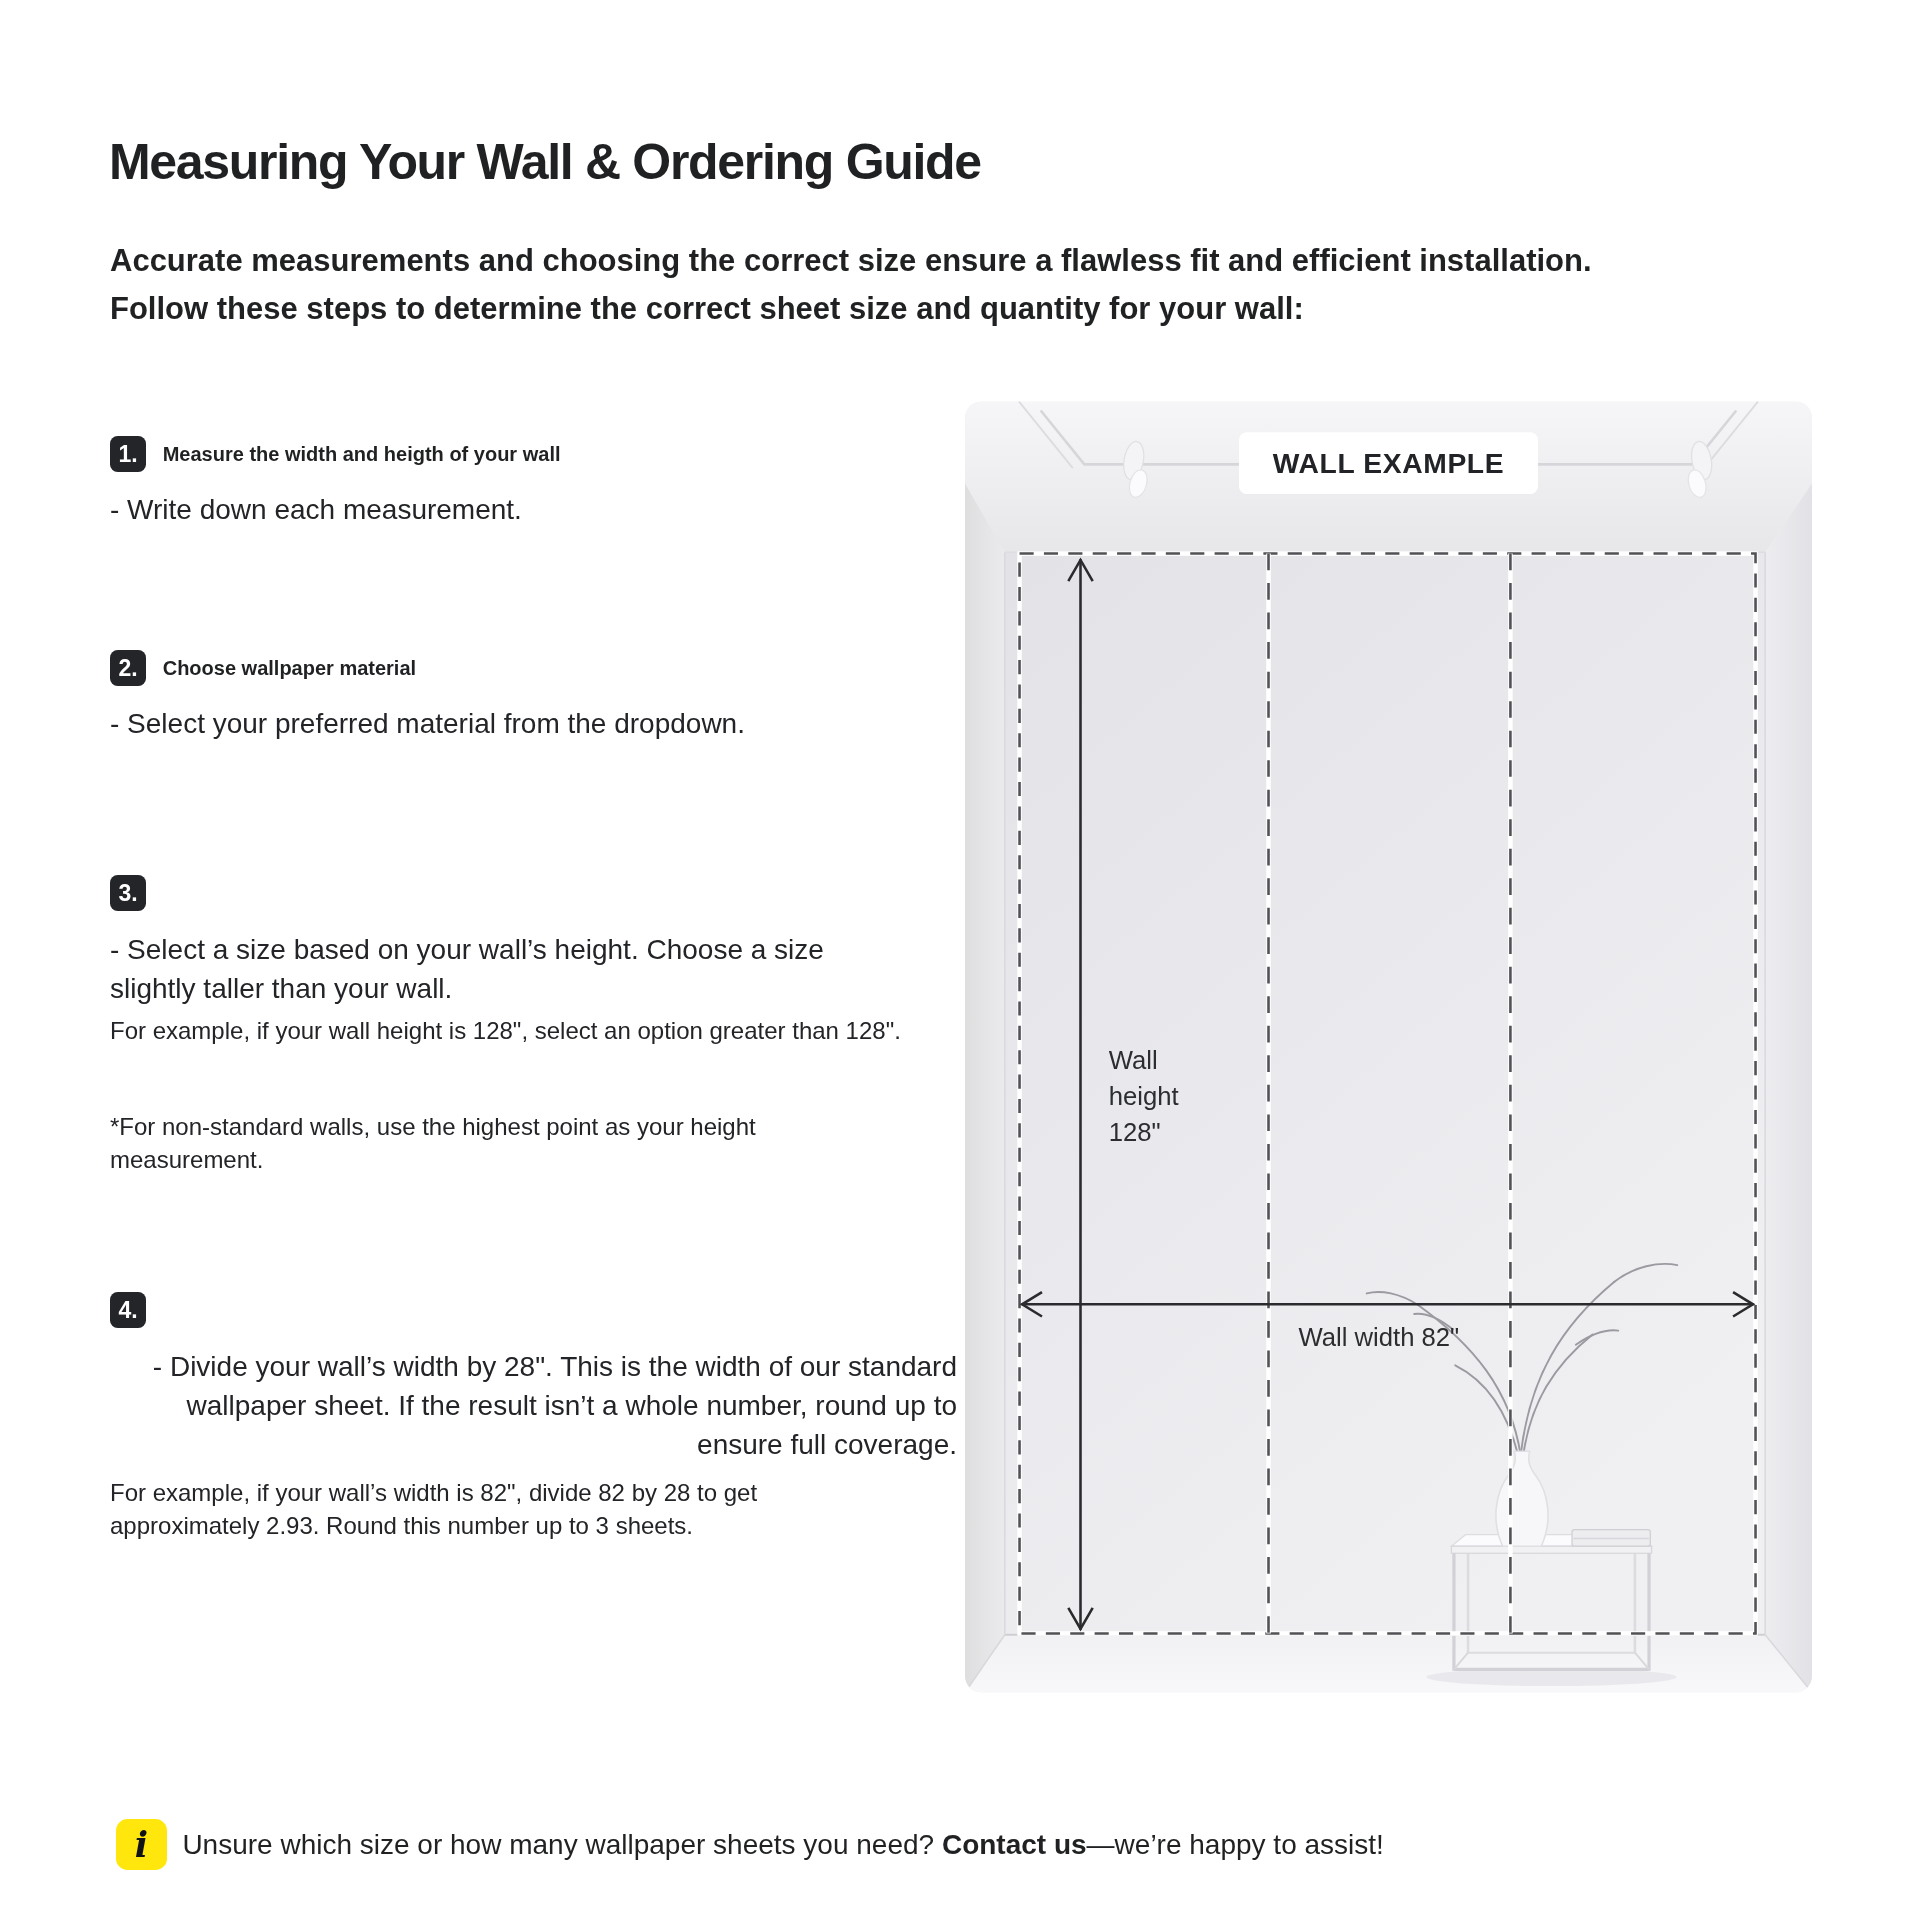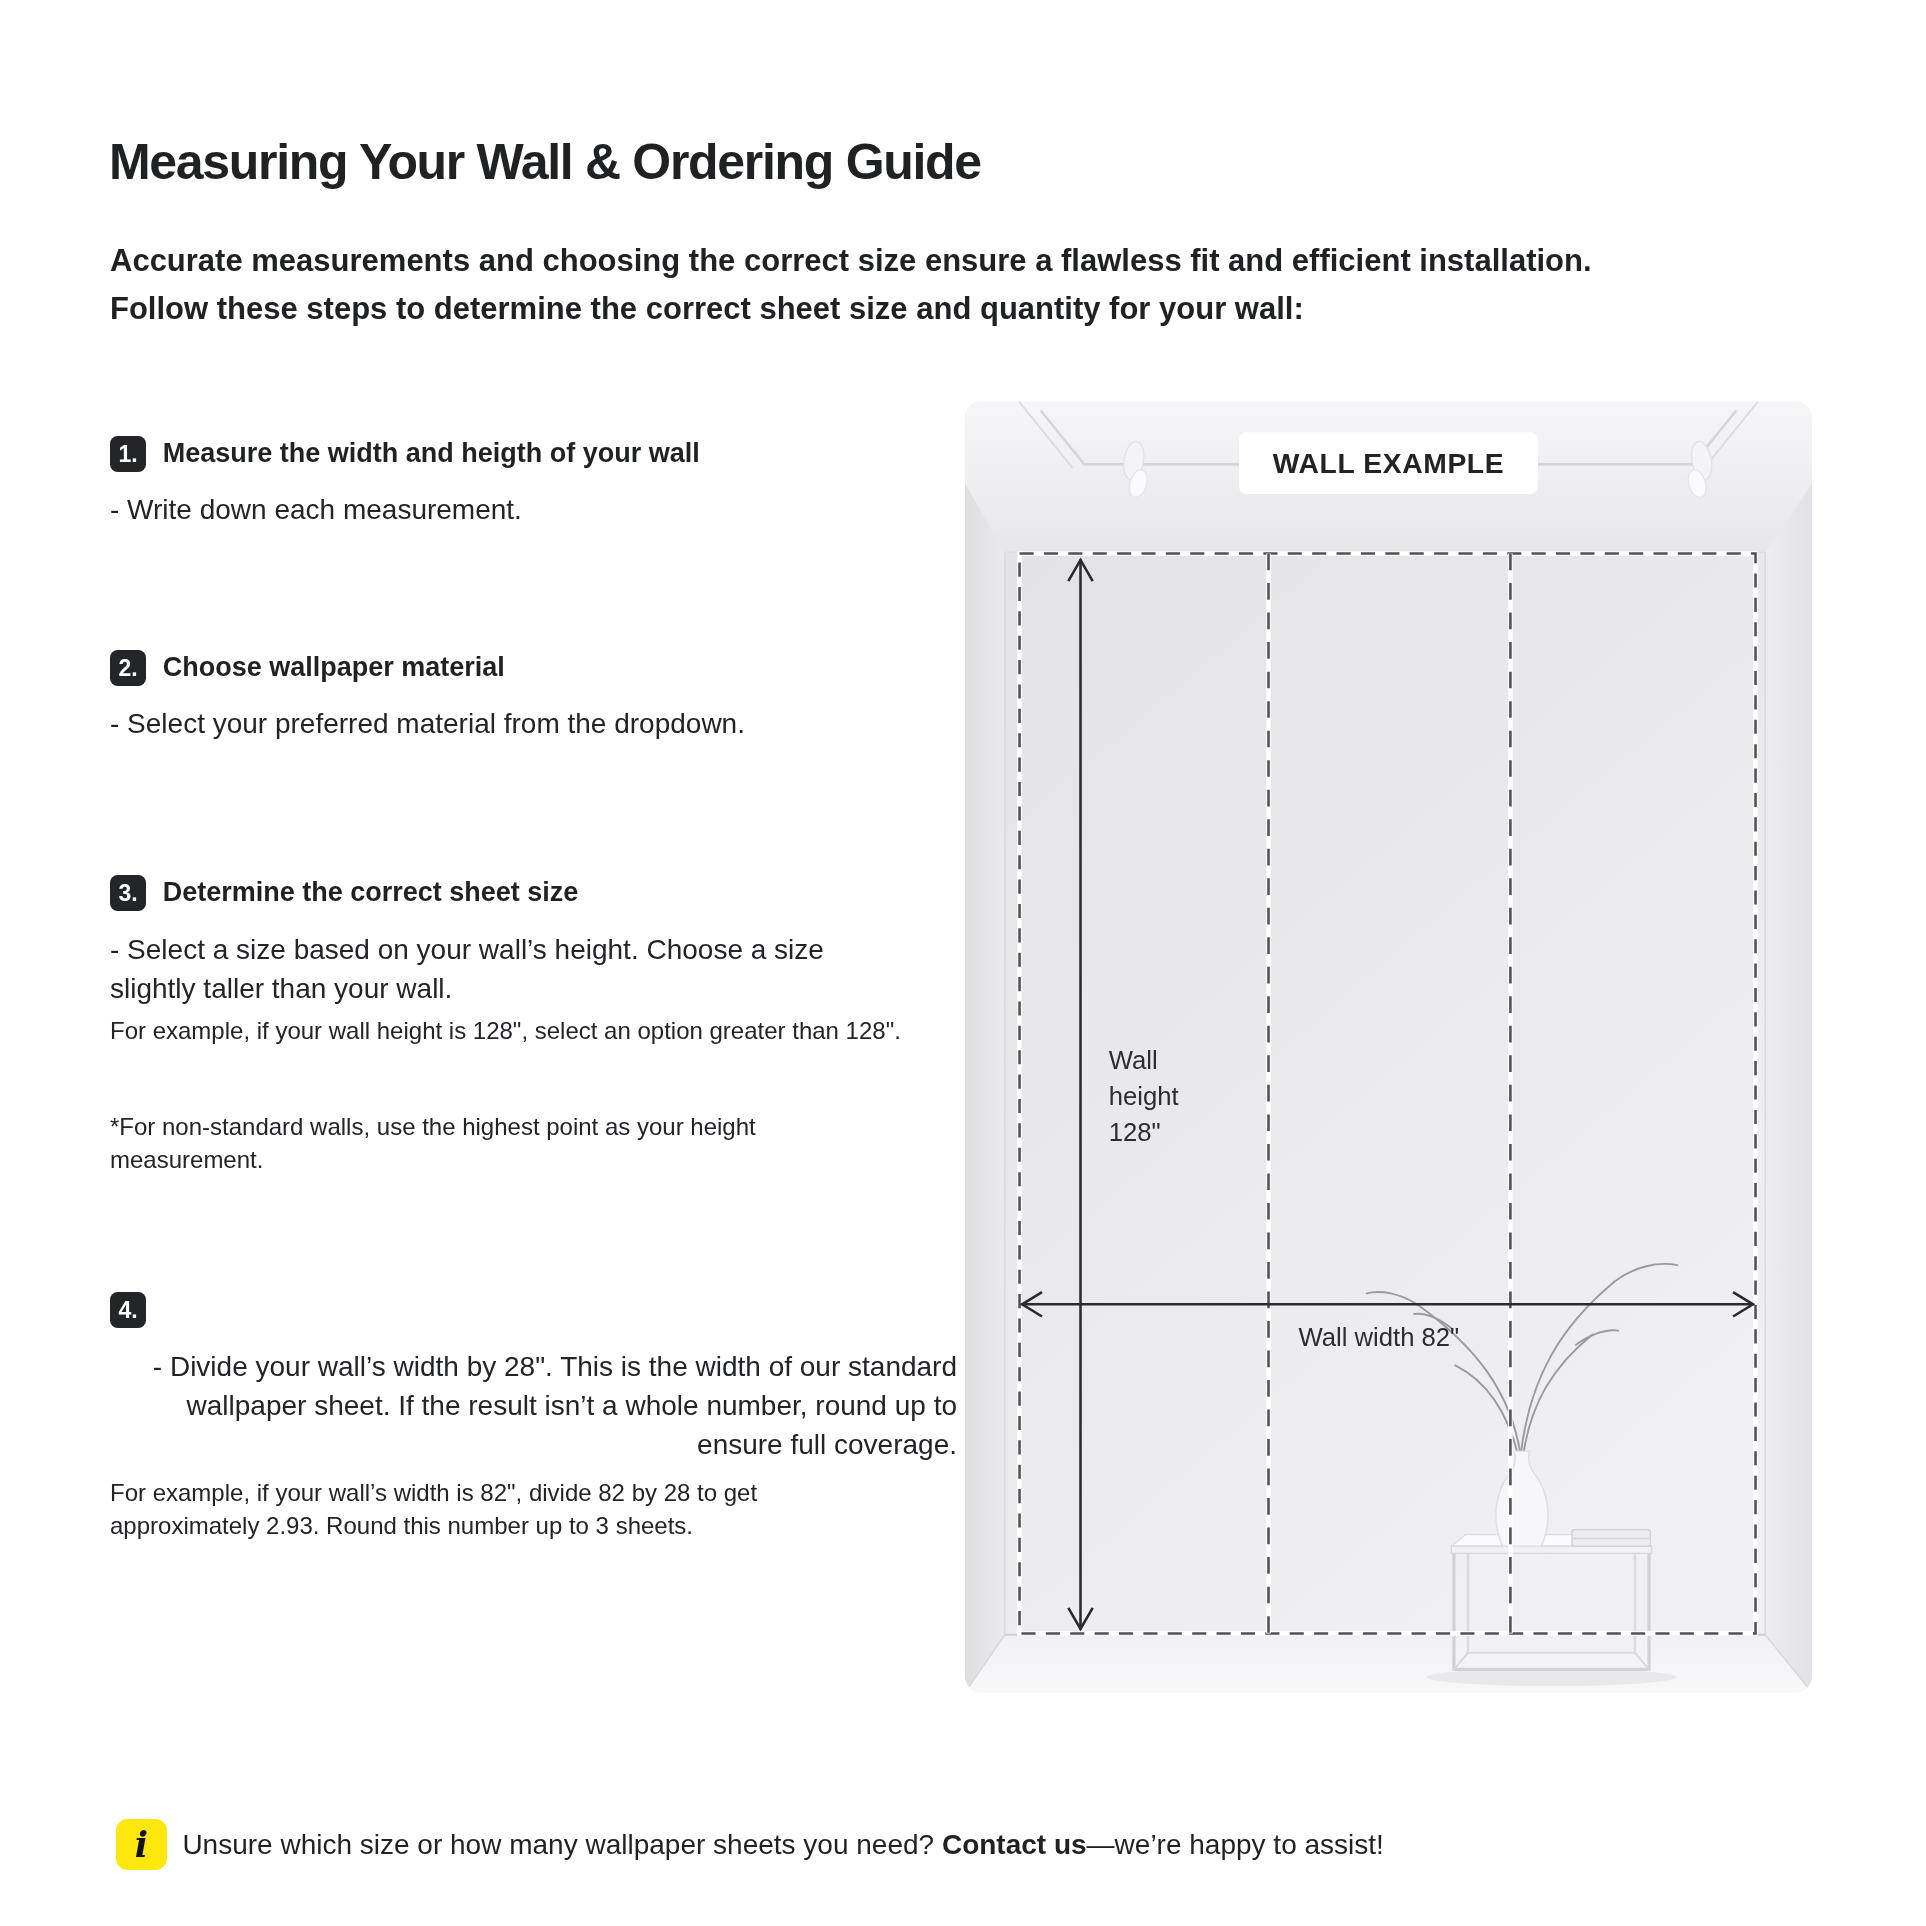--- a/index.html
+++ b/index.html
@@ -11,21 +11,21 @@
     position:absolute;left:109px;top:95px;margin:0;
     font-size:50px;font-weight:700;letter-spacing:-1.3px;color:#1f2123;
   }
   .intro{position:absolute;left:110px;top:199px;font-size:31px;font-weight:700;line-height:48px;color:#1f2123;}
   .step{position:absolute;left:110px;width:873px;}
   .step-head{display:flex;align-items:center;gap:16.7px;}
   .step-badge{
     flex:0 0 auto;width:36px;height:36px;border-radius:7.7px;background:#232528;color:#ffffff;
     font-size:23px;font-weight:700;display:flex;align-items:center;justify-content:center;line-height:1;
   }
-  .step-title{font-size:27px;font-weight:700;color:#1f2123;line-height:1.1;}
+  .step-title{font-size:20px;font-weight:700;color:#1f2123;line-height:1.1;}
   .step-body{position:absolute;left:0;margin:0;font-size:28px;font-weight:400;line-height:39px;color:#222427;}
   .step-small{position:absolute;left:0;margin:0;font-size:24px;font-weight:400;line-height:33px;color:#222427;}
   .s1{top:398px;}.s2{top:612px;}.s3{top:837px;}.s4{top:1254px;}
   .s1 .step-body,.s2 .step-body{top:54px;width:835px;}
   .s3 .step-body{top:55px;width:770px;}
   .s3 .example{top:139px;width:803px;}
   .s3 .note{top:235px;width:770px;}
   .s4 .step-body{top:55px;width:847px;text-align:right;}
   .s4 .example{top:184px;width:777px;}
   .photo{position:absolute;left:965px;top:363px;width:847px;height:1292px;margin:0;}
@@ -62,21 +62,20 @@
     <div class="step-head">
       <span class="step-badge">2.</span>
       <span class="step-title">Choose wallpaper material</span>
     </div>
     <p class="step-body">- Select your preferred material from the dropdown.</p>
   </section>
 
   <section class="step s3">
     <div class="step-head">
       <span class="step-badge">3.</span>
-      <span class="step-title">Determine the correct sheet size</span>
     </div>
     <p class="step-body">- Select a size based on your wall’s height. Choose a size slightly taller than your wall.</p>
     <p class="step-small example">For example, if your wall height is 128", select an option greater than 128".</p>
     <p class="step-small note">*For non-standard walls, use the highest point as your height measurement.</p>
   </section>
 
   <section class="step s4">
     <div class="step-head">
       <span class="step-badge">4.</span>
     </div>

